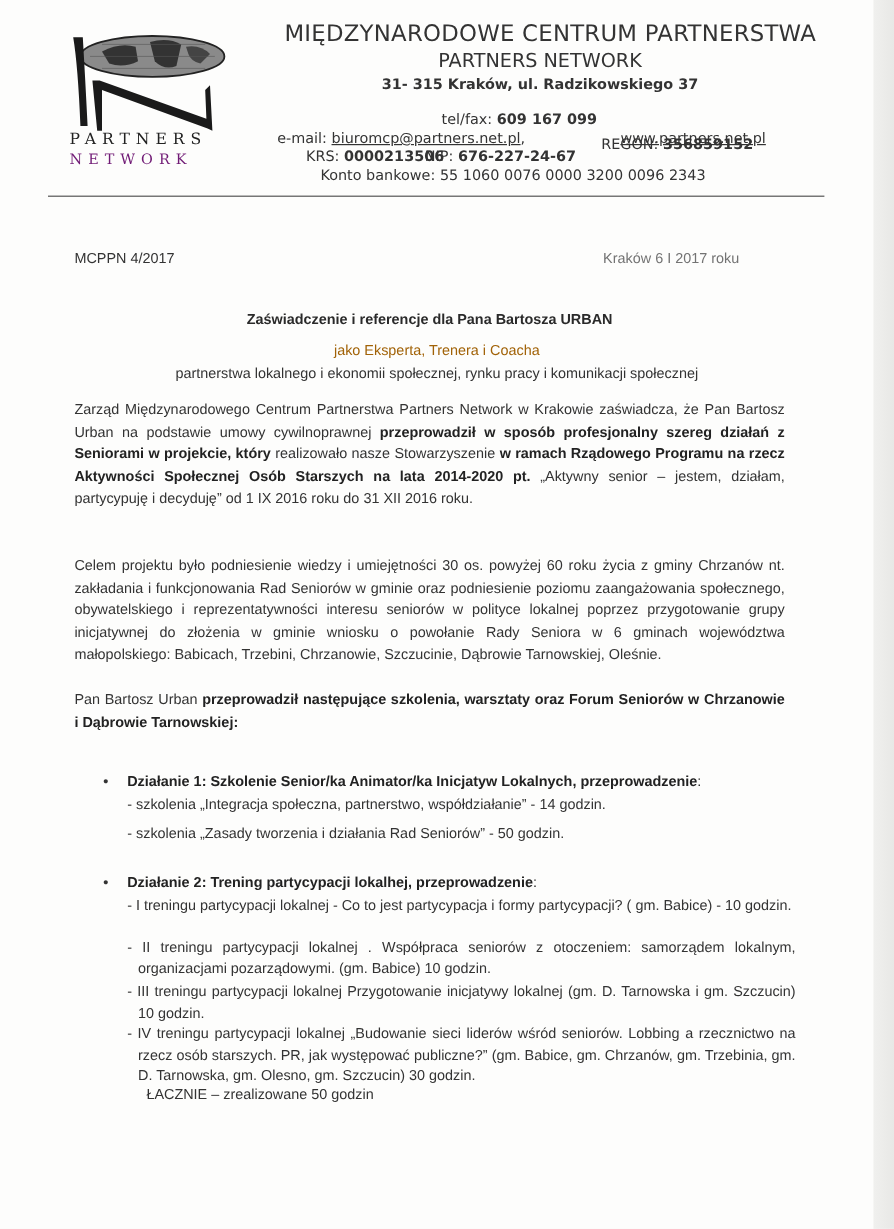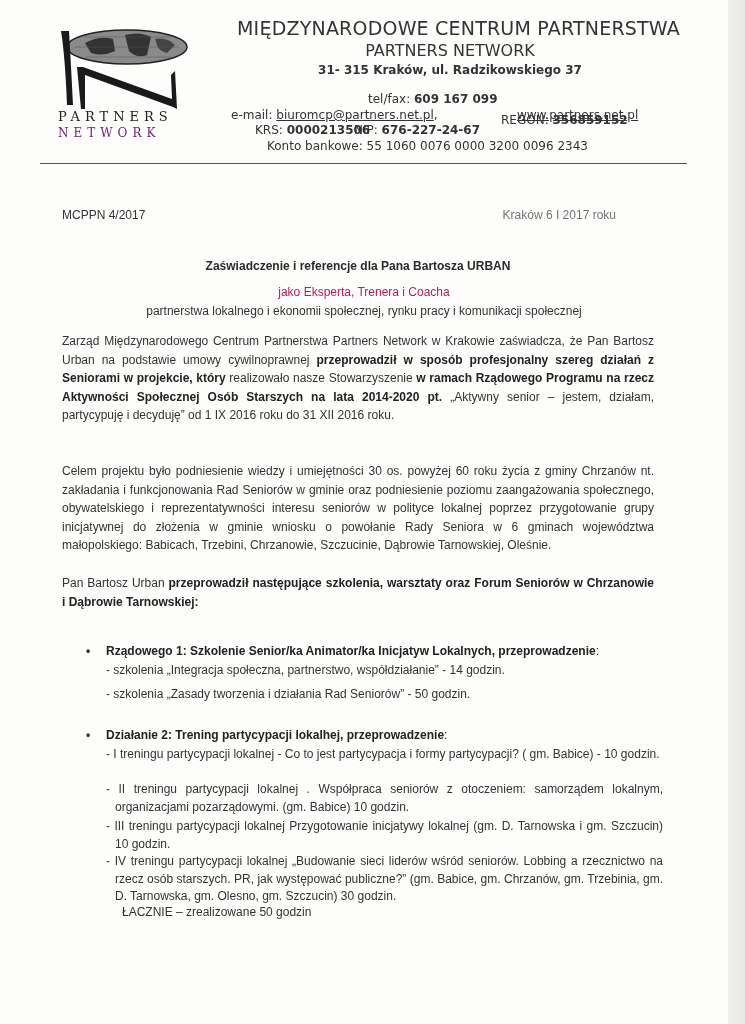--- a/index.html
+++ b/index.html
@@ -60,21 +60,21 @@
     }
     .ref-date {
       position: absolute; right: 112px; top: 208px; font-size: 12px; color: #737373; text-align: right;
     }
     .doc-title {
       position: absolute; left: 0; width: 716px; top: 259px; text-align: center;
       font-size: 12px; font-weight: bold; color: #2a2a2a;
     }
     .doc-sub1 {
       position: absolute; left: 0; width: 728px; top: 285px; text-align: center;
-      font-size: 12px; color: #be185d;
+      font-size: 12px; color: #a16207;
     }
     .doc-sub2 {
       position: absolute; left: 0; width: 728px; top: 304px; text-align: center;
       font-size: 12px; color: #333;
     }
     .para {
       position: absolute; left: 62px; width: 592px;
       font-size: 12px; line-height: 18.6px; text-align: justify; color: #333;
     }
     .p1 { top: 332px; }
@@ -158,21 +158,21 @@
   </div>
 
   <div class="para p2">Celem projektu było  podniesienie wiedzy i umiejętności 30 os. powyżej 60 roku życia z gminy Chrzanów nt. zakładania i funkcjonowania Rad Seniorów w gminie oraz podniesienie poziomu zaangażowania społecznego, obywatelskiego i reprezentatywności interesu seniorów w polityce lokalnej poprzez przygotowanie grupy inicjatywnej do złożenia w gminie wniosku o powołanie Rady Seniora w 6 gminach województwa małopolskiego: Babicach, Trzebini, Chrzanowie, Szczucinie, Dąbrowie Tarnowskiej, Oleśnie.</div>
 
   <div class="para p3">
     <span>Pan Bartosz Urban </span><b>przeprowadził następujące szkolenia, warsztaty oraz Forum Seniorów w Chrzanowie i Dąbrowie Tarnowskiej:</b>
   </div>
 
   <div class="bullet b1">
     <span class="dot">•</span>
-    <span class="head"><span>Rządowego 1: Szkolenie Senior/ka  Animator/ka Inicjatyw Lokalnych,  przeprowadzenie</span><span style="font-weight:normal">:</span></span>
+    <span class="head"><span>Działanie 1: Szkolenie Senior/ka  Animator/ka Inicjatyw Lokalnych,  przeprowadzenie</span><span style="font-weight:normal">:</span></span>
   </div>
   <div class="sub s1a">- szkolenia „Integracja społeczna, partnerstwo, współdziałanie” - 14 godzin.</div>
   <div class="sub s1b">- szkolenia  „Zasady tworzenia i działania Rad Seniorów” - 50 godzin.</div>
 
   <div class="bullet b2">
     <span class="dot">•</span>
     <span class="head"><span>Działanie 2: Trening partycypacji lokalhej, przeprowadzenie</span><span style="font-weight:normal">:</span></span>
   </div>
   <div class="sub s2a">- I treningu partycypacji lokalnej - Co to jest partycypacja i formy partycypacji? ( gm. Babice) - 10 godzin.</div>
   <div class="sub s2b">- II treningu partycypacji lokalnej . Współpraca seniorów z otoczeniem: samorządem lokalnym, organizacjami pozarządowymi. (gm. Babice) 10 godzin.</div>

